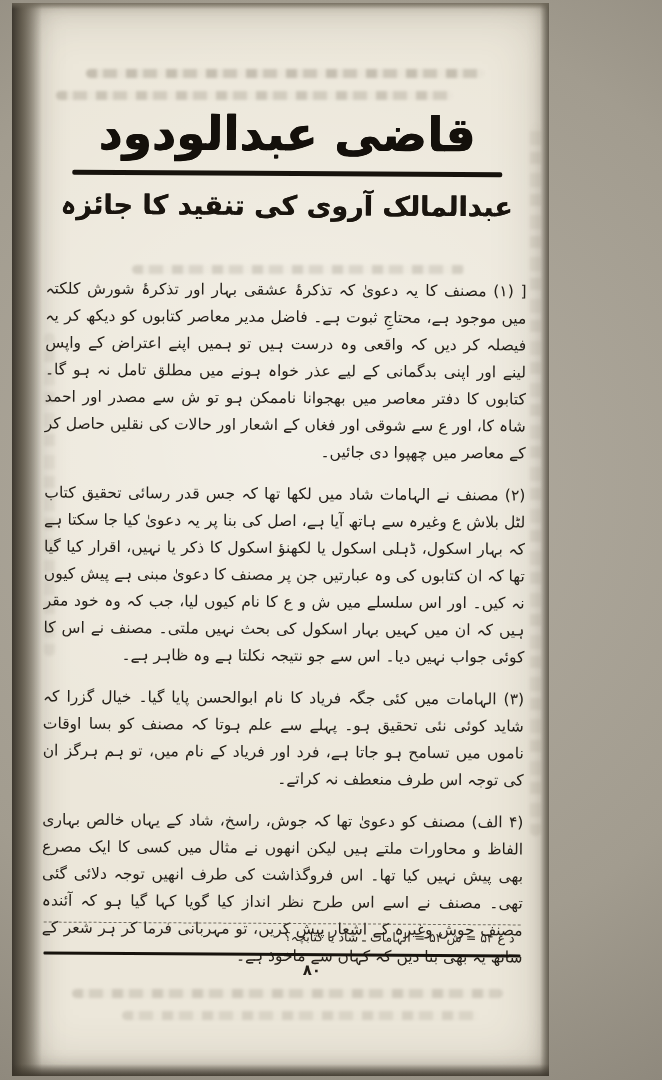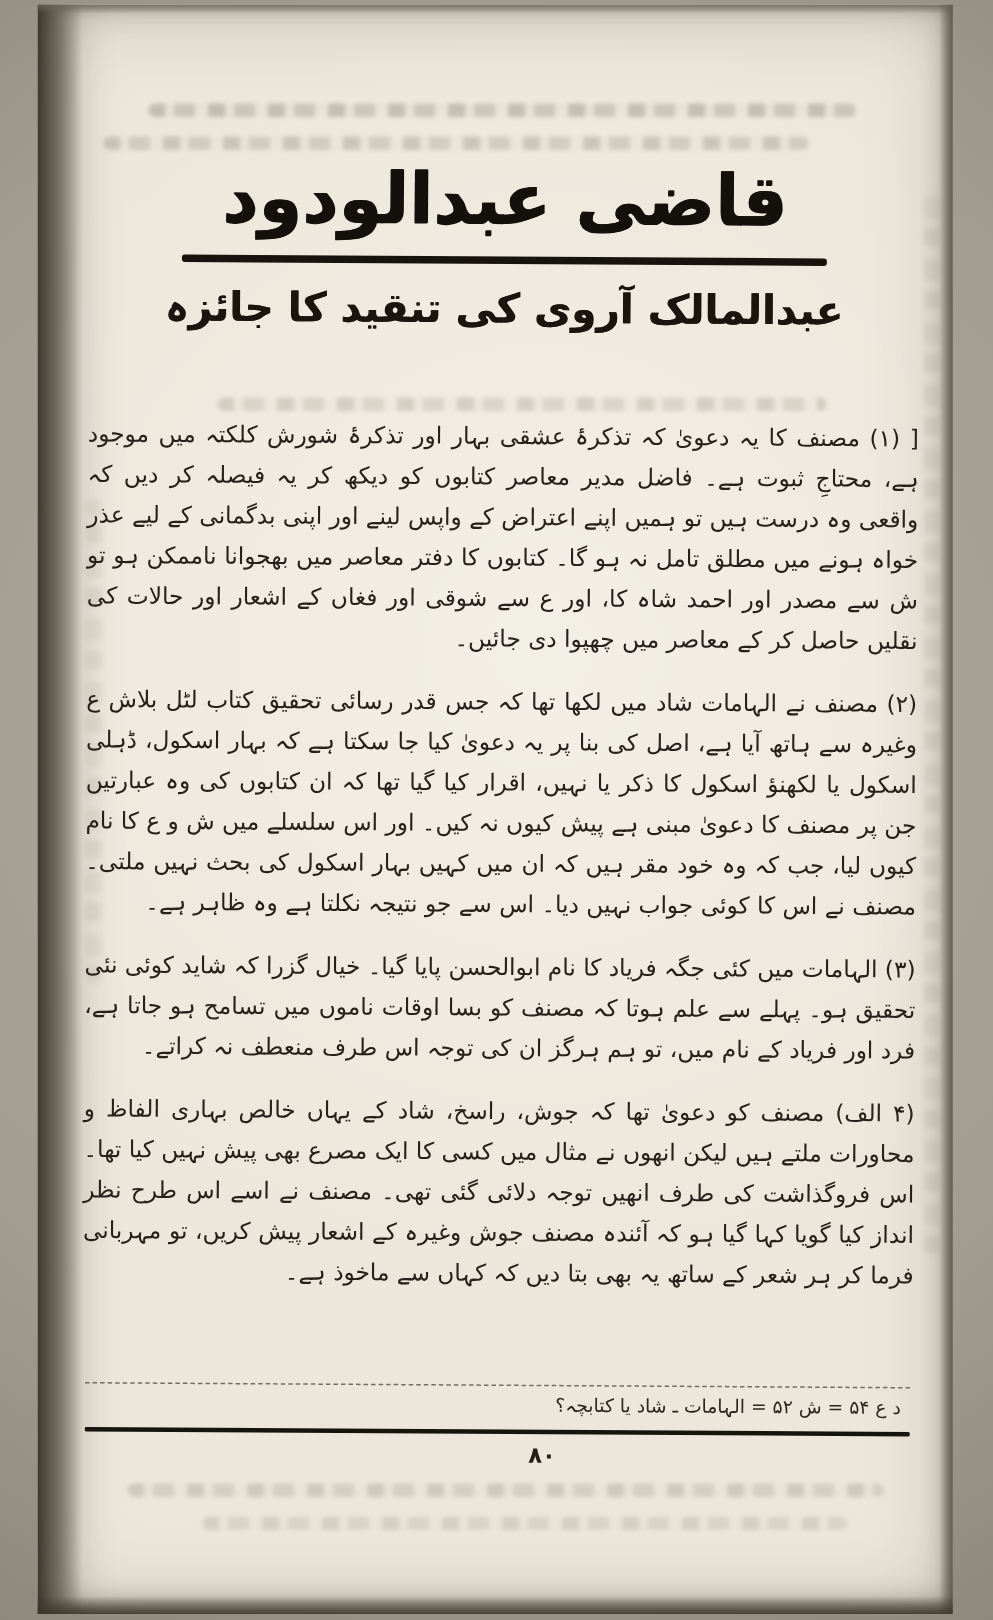--- a/index.html
+++ b/index.html
@@ -3,21 +3,21 @@
 <meta charset="utf-8">
 <style>
   html,body{margin:0;padding:0;}
   body{
     width:662px;height:1080px;overflow:hidden;position:relative;
     background:radial-gradient(circle at 50% 45%, #b3ada1 0%, #a29c8f 70%, #8f897d 100%);
     font-family:"DejaVu Sans",sans-serif;
   }
   
   .page{
-    position:absolute;left:25px;top:3px;width:610px;height:1073px;
+    position:absolute;left:12px;top:3px;width:537px;height:1073px;
     background:
       radial-gradient(circle at 55% 40%, rgba(255,255,255,.35), rgba(0,0,0,0) 60%),
       #ece7da;
     box-shadow:
       inset 0 0 55px rgba(74,63,48,.28),
       inset 28px 0 36px -18px rgba(40,33,24,.55),
       inset -12px 0 18px -10px rgba(60,52,40,.45),
       inset 0 -14px 18px -10px rgba(55,47,36,.5),
       inset 0 8px 12px -8px rgba(90,80,64,.45);
   }

